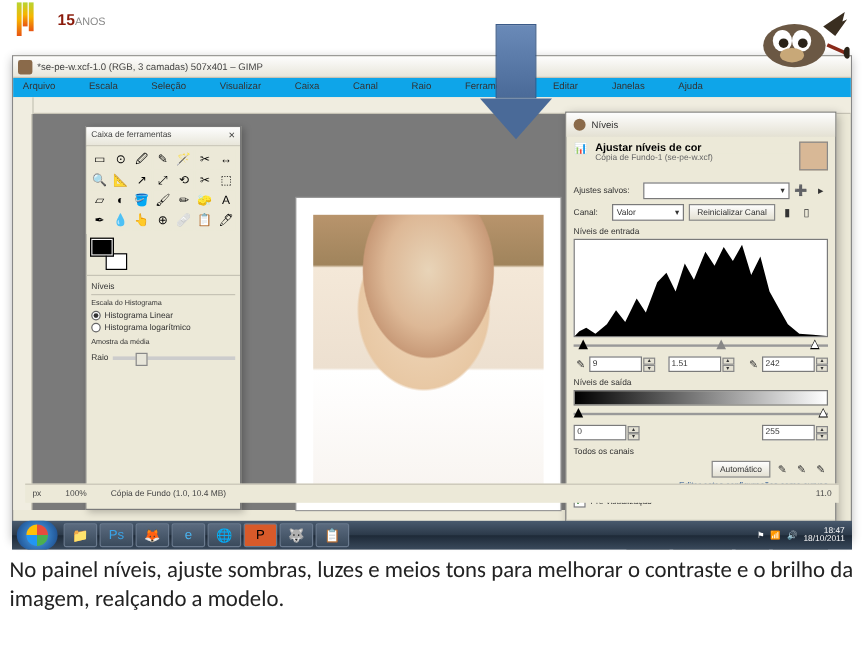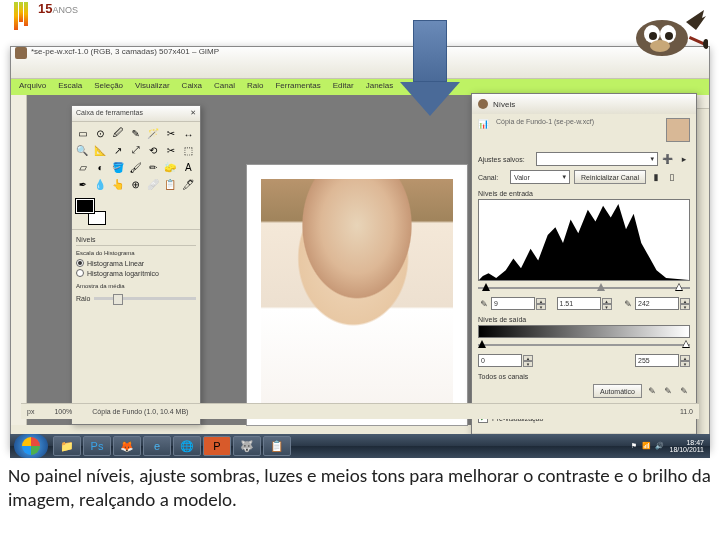--- a/index.html
+++ b/index.html
@@ -1,28 +1,28 @@
 <!DOCTYPE html>
 <html><head>
 <meta charset="utf-8">
 <style>
 *{box-sizing:border-box;margin:0;padding:0;font-family:Tahoma,sans-serif}
 body{width:720px;height:540px;background:#fff;position:relative;overflow:hidden}
-.logo{position:absolute;top:2px;left:14px;display:flex;align-items:flex-start;gap:10px}
+.logo{position:absolute;top:2px;left:14px;display:flex;align-items:center;gap:20px}
 .logo-stripes{display:flex;gap:1px}
 .logo-stripes span{width:4px;background:linear-gradient(180deg,#b8d432,#f7b500,#e85412)}
 .logo-stripes span:nth-child(1){height:28px}
 .logo-stripes span:nth-child(2){height:20px}
 .logo-stripes span:nth-child(3){height:24px}
 .logo-text{font-size:9px;color:#888;line-height:1}
 .logo-text b{font-size:13px;color:#8a1a0a}
 .screenshot{position:absolute;top:46px;left:10px;width:700px;height:404px;background:#ece9d8;border:1px solid #888;box-shadow:0 2px 8px rgba(0,0,0,.3)}
-.titlebar{height:32px;background:linear-gradient(180deg,#fdfdfd,#e8e6da);border-bottom:1px solid #c6c3b5;display:flex;align-items:flex-start;padding:0 4px;font-size:8px;color:#444}
+.titlebar{height:18px;background:linear-gradient(180deg,#fdfdfd,#e8e6da);border-bottom:1px solid #c6c3b5;display:flex;align-items:center;padding:0 4px;font-size:8px;color:#444}
 .titlebar .icon{width:12px;height:12px;background:#8a6a4a;border-radius:2px;margin-right:4px}
-.menubar{height:16px;background:#bef264;display:flex;padding:0 2px;font-size:8px;color:#333;gap:0}
+.menubar{height:16px;background:#0ea5e9;display:flex;padding:0 2px;font-size:8px;color:#333;gap:16px}
 .menubar span{padding:2px 6px}
 .ruler-h{height:14px;background:#f0ede0;border-bottom:1px solid #c6c3b5;position:relative;font-size:6px;color:#666;margin-left:16px}
 .ruler-h::before{content:"";position:absolute;left:-16px;top:0;width:16px;height:14px;background:#f0ede0;border-right:1px solid #c6c3b5}
 .workspace{position:absolute;top:48px;left:16px;right:16px;bottom:24px;background:#7a7a7a}
 .ruler-v{position:absolute;top:48px;left:0;width:16px;bottom:24px;background:#f0ede0;border-right:1px solid #c6c3b5}
 .canvas{position:absolute;top:70px;left:220px;width:220px;height:260px;background:#fff;box-shadow:0 0 0 1px #999}
 .photo{position:absolute;top:14px;left:14px;width:192px;height:232px;background:radial-gradient(ellipse 120px 160px at 50% 20%,#e8d4b8 0%,#ddb896 30%,#c89a78 45%,transparent 46%),radial-gradient(ellipse 90px 110px at 48% 34%,#f0d8bc 0%,#e8c8a4 60%,transparent 62%),linear-gradient(180deg,#b8946c 0%,#a0845c 18%,#f4e8d8 19%,#ede0d0 55%,#fff 56%,#f8f4f0 100%)}
 .toolbox{position:absolute;top:58px;left:60px;width:130px;height:320px;background:#ece9d8;border:1px solid #7a7a7a;box-shadow:2px 2px 6px rgba(0,0,0,.25)}
 .toolbox-title{height:16px;background:linear-gradient(180deg,#fdfdfd,#e8e6da);border-bottom:1px solid #c6c3b5;font-size:7px;padding:3px 4px;color:#444;display:flex;justify-content:space-between}
 .tool-grid{display:grid;grid-template-columns:repeat(7,1fr);gap:1px;padding:3px;background:#ece9d8}
@@ -200,20 +200,21 @@
     <div class="lv-title">
       <svg>
           <circle cx="6" cy="6" r="5" fill="#8a6a4a"></circle>
         </svg>
       <span>Níveis</span>
     </div>
     <div style="padding:4px 6px 0">
       <div style="display:flex;gap:6px;align-items:flex-start">
         <span class="mini-ico">📊</span>
         <div style="flex:1">
+          <div style="font-size:9px;font-weight:bold">Ajustar níveis de cor</div>
           <div class="lv-sub" style="padding:0;border:none">Cópia de Fundo-1 (se-pe-w.xcf)</div>
         </div>
         <div style="width:24px;height:24px;background:#d8b896;border:1px solid #888"></div>
       </div>
     </div>
     <div class="lv-body">
       <div class="lv-row">
         <label style="min-width:54px">Ajustes salvos:</label>
         <div class="lv-select">
             <span></span>

